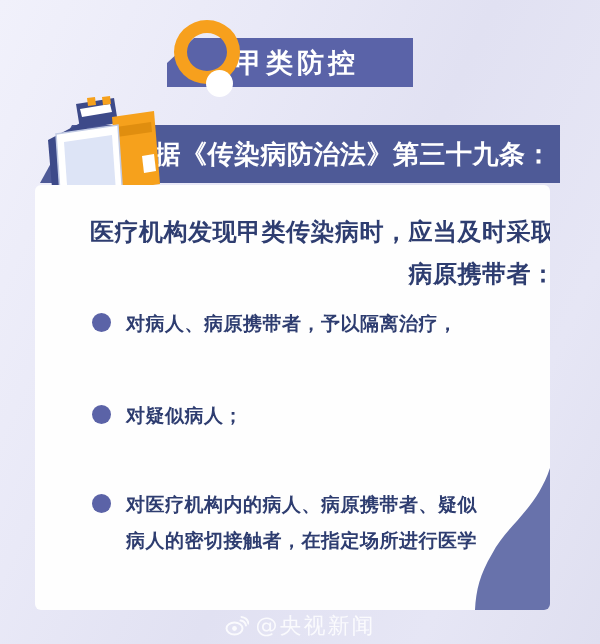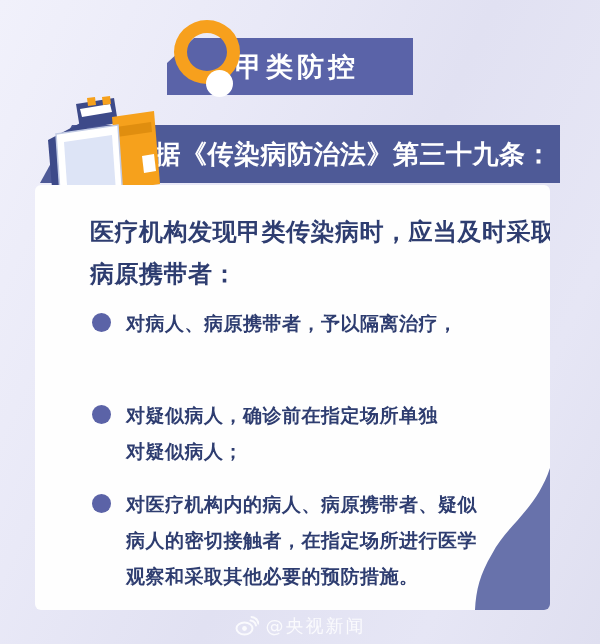--- a/index.html
+++ b/index.html
@@ -5,21 +5,21 @@
   html,body{margin:0;padding:0;}
   body{
     width:600px;height:644px;overflow:hidden;position:relative;
     font-family:"DejaVu Sans",sans-serif;
     background:linear-gradient(115deg,#f1f1fb 0%,#e9e9f7 30%,#e1e1f2 55%,#e6e6f5 80%,#dfdff0 100%);
   }
   .poster{position:absolute;inset:0;}
 
   
   .badge{
-    position:absolute;left:167px;top:38px;width:246px;height:57px;
+    position:absolute;left:167px;top:38px;width:246px;height:49px;
     background:#5a63a8;
     clip-path:polygon(27px 0,100% 0,100% 100%,0 100%,0 25px);
     display:flex;align-items:center;justify-content:center;
   }
   .badge-label{
     color:#ffffff;font-size:27px;font-weight:700;letter-spacing:4px;
     padding-left:14px;
   }
   .ring{
     position:absolute;left:174px;top:20px;width:40px;height:38px;
@@ -46,42 +46,42 @@
   
   .card{
     position:absolute;left:35px;top:185px;width:515px;height:425px;
     background:#fefefe;border-radius:6px;overflow:hidden;
   }
   .wave{position:absolute;right:0;bottom:0;width:100px;height:142px;}
 
   .intro{
     position:absolute;left:55px;top:26px;
     color:#2e3d70;font-size:24px;font-weight:600;line-height:42px;
-    letter-spacing:0.5px;white-space:nowrap;
+    letter-spacing:0.5px;white-space:nowrap;text-align:right;
   }
   .bullet{position:absolute;left:57px;}
   .dot{
     position:absolute;left:0;top:8px;width:19px;height:19px;border-radius:50%;
     background:#5b63a7;display:block;
   }
   .btext{
     margin-left:34px;color:#2e3d70;font-size:19px;font-weight:600;
     line-height:36px;letter-spacing:0.5px;white-space:nowrap;
   }
   .b1{top:120px;}
   .b2{top:212px;}
   .b3{top:301px;}
 
   
   .footer{
     position:absolute;left:0;top:613px;width:600px;height:26px;
     display:flex;align-items:center;justify-content:center;gap:7px;
   }
   .footer-label{
-    color:rgba(255,255,255,0.82);font-size:18px;font-weight:400;letter-spacing:2px;
+    color:rgba(255,255,255,0.82);font-size:22px;font-weight:400;letter-spacing:2px;
   }
 </style>
 </head>
 <body>
 
 <div class="poster">
 
   <div class="badge">
     <span class="badge-label">甲类防控</span>
   </div>
@@ -121,31 +121,29 @@
     <div class="bullet b1">
       <span class="dot"></span>
       <div class="btext">
         <div>对病人、病原携带者，予以隔离治疗，</div>
       </div>
     </div>
 
     <div class="bullet b2">
       <span class="dot"></span>
       <div class="btext">
-        <div>对疑似病人，确诊前在指定场所单独</div>
         <div>对疑似病人；</div>
       </div>
     </div>
 
     <div class="bullet b3">
       <span class="dot"></span>
       <div class="btext">
         <div>对医疗机构内的病人、病原携带者、疑似</div>
         <div>病人的密切接触者，在指定场所进行医学</div>
-        <div>观察和采取其他必要的预防措施。</div>
       </div>
     </div>
 
   </div>
 
   <div class="footer">
     <svg width="24" height="20" viewBox="0 0 24 20">
       <ellipse cx="9.5" cy="12.5" rx="8" ry="6" fill="none" stroke="rgba(255,255,255,0.82)" stroke-width="2"></ellipse>
       <circle cx="9.5" cy="12.5" r="2.4" fill="rgba(255,255,255,0.82)"></circle>
       <path d="M15.5 4.5 q4.5 0.5 5.5 5" fill="none" stroke="rgba(255,255,255,0.82)" stroke-width="2" stroke-linecap="round"></path>

